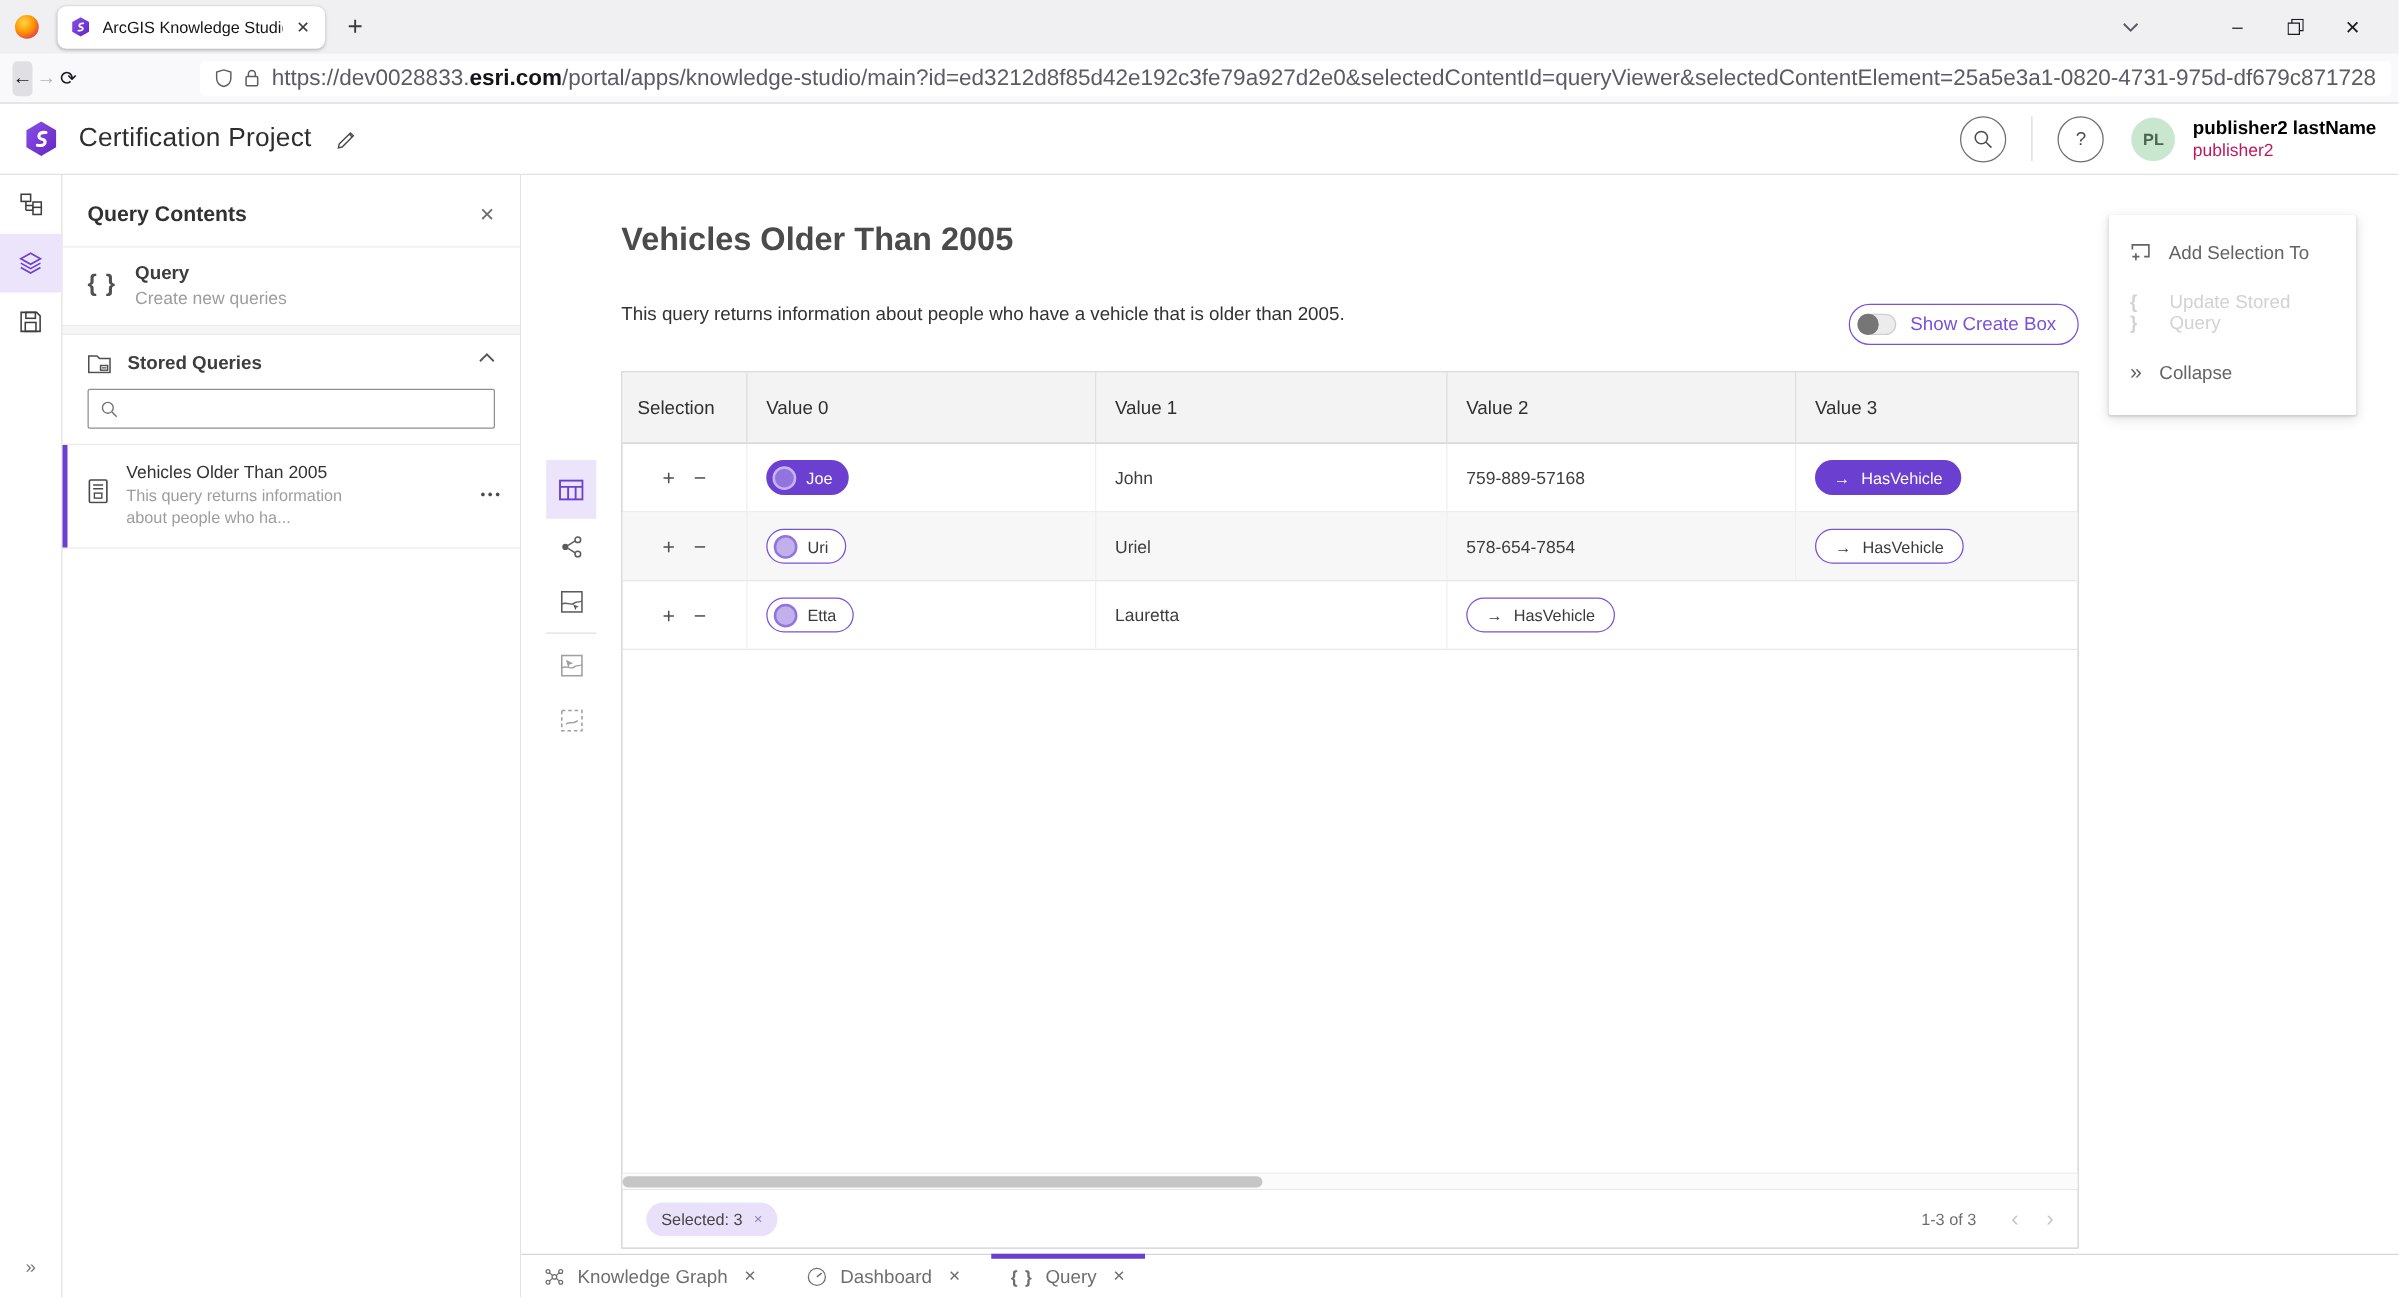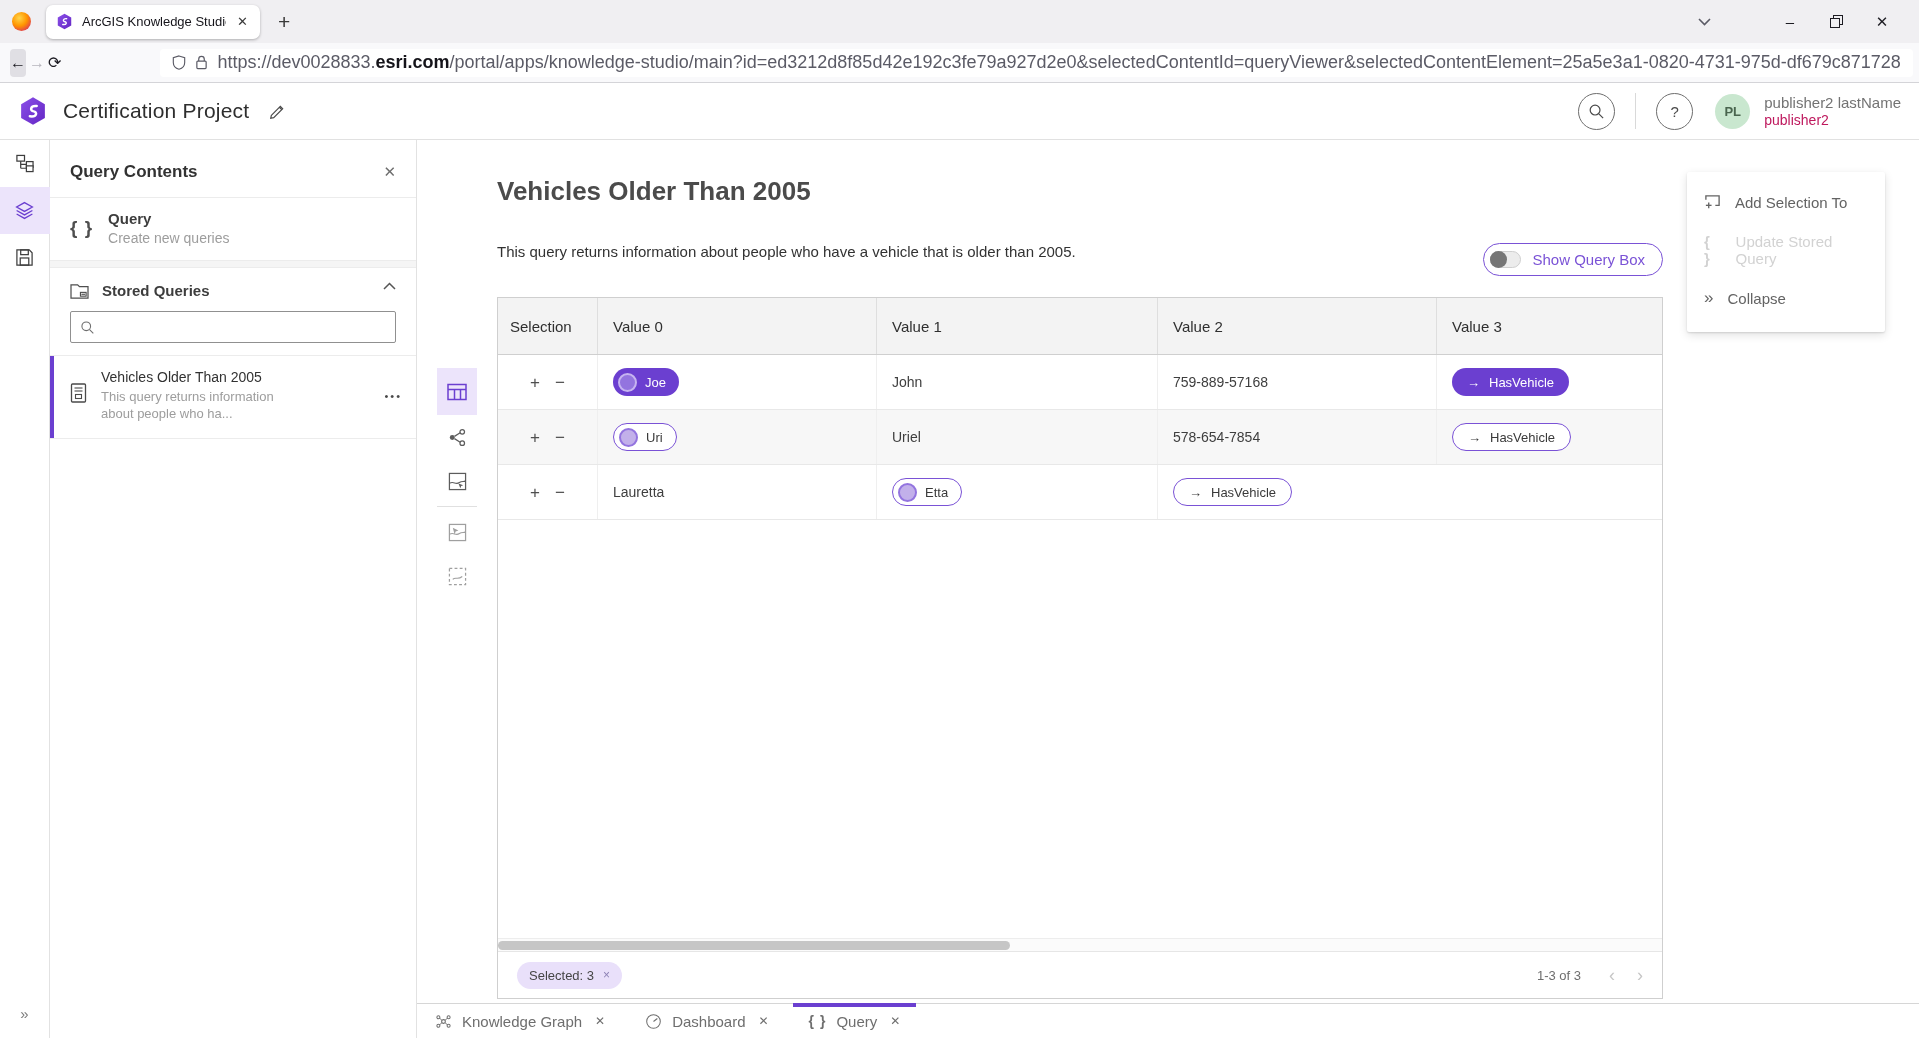--- a/index.html
+++ b/index.html
@@ -33,21 +33,21 @@
   
   .app-header { height:57px; background:#fff; display:flex; align-items:center; padding:0 18px; border-bottom:1px solid #e1e1e1; }
   .app-title { font-size:21px; color:#2e2e2e; margin-left:15px; letter-spacing:.2px; }
   .edit-pencil { margin-left:20px; }
   .header-right { margin-left:auto; display:flex; align-items:center; }
   .hdr-circle { width:37px; height:37px; border:1px solid #6e6e6e; border-radius:50%; display:flex; align-items:center; justify-content:center; color:#4a4a4a; }
   .hdr-divider { width:1px; height:36px; background:#d9d9d9; margin:0 20px; }
   .avatar { width:35px; height:35px; border-radius:50%; background:var(--avatar-bg,#c9e7cf); color:var(--avatar-text,#49654e);
     font-size:13px; font-weight:700; display:flex; align-items:center; justify-content:center; margin:0 14px 0 22px; }
   .user-block { line-height:1.2; }
-  .user-name { font-size:15px; font-weight:400; color:#737373; }
+  .user-name { font-size:15px; font-weight:700; color:#000000; }
   .user-sub  { font-size:14px; color:#be185d; }
 
   
   .workspace { display:flex; height:898px; position:relative; }
 
   .rail { width:50px; border-right:1px solid #e2e2e2; display:flex; flex-direction:column; align-items:center; position:relative; flex:0 0 auto; }
   .rail-btn { width:50px; height:47px; display:flex; align-items:center; justify-content:center; color:#3d3d3d; }
   .rail-btn.active { background:var(--accent-light,#ece4fb); color:var(--accent,#6b3fd0); }
   .rail-expand { position:absolute; bottom:16px; width:50px; text-align:center; color:#7d7d7d; font-size:15px; }
 
@@ -361,21 +361,21 @@
 
     <div class="main-pane">
       <div class="m-title">Vehicles Older Than 2005</div>
 
       <div class="m-desc-row">
         <span class="m-desc">This query returns information about people who have a vehicle that is older than 2005.</span>
         <span class="sqb-toggle">
           <span class="knob-track">
               <span class="knob"></span>
             </span>
-          <span>Show Query Box</span>
+          <span>Show Create Box</span>
         </span>
       </div>
 
       <div class="table-card">
         <div class="t-header">
           <span class="hcell first">Selection</span>
           <span class="hcell">Value 0</span>
           <span class="hcell">Value 1</span>
           <span class="hcell">Value 2</span>
           <span class="hcell">Value 3</span>
@@ -420,27 +420,27 @@
         <span class="rel-arrow">→</span>
         <span class="pill-label">HasVehicle</span>
       </span>
     </span>
   </div>
             <div class="t-row">
     <span class="cell sel-cell">
       <span class="sel-btn">+</span>
       <span class="sel-btn">−</span>
     </span>
-    <span class="cell">Lauretta</span>
     <span class="cell">
       <span class="entity-pill outline">
         <span class="entity-dot"></span>
         <span class="pill-label">Etta</span>
       </span>
     </span>
+    <span class="cell">Lauretta</span>
     <span class="cell">
       <span class="rel-pill outline">
         <span class="rel-arrow">→</span>
         <span class="pill-label">HasVehicle</span>
       </span>
     </span>
   </div>
           </div>
 
         <div class="t-fill"></div>

